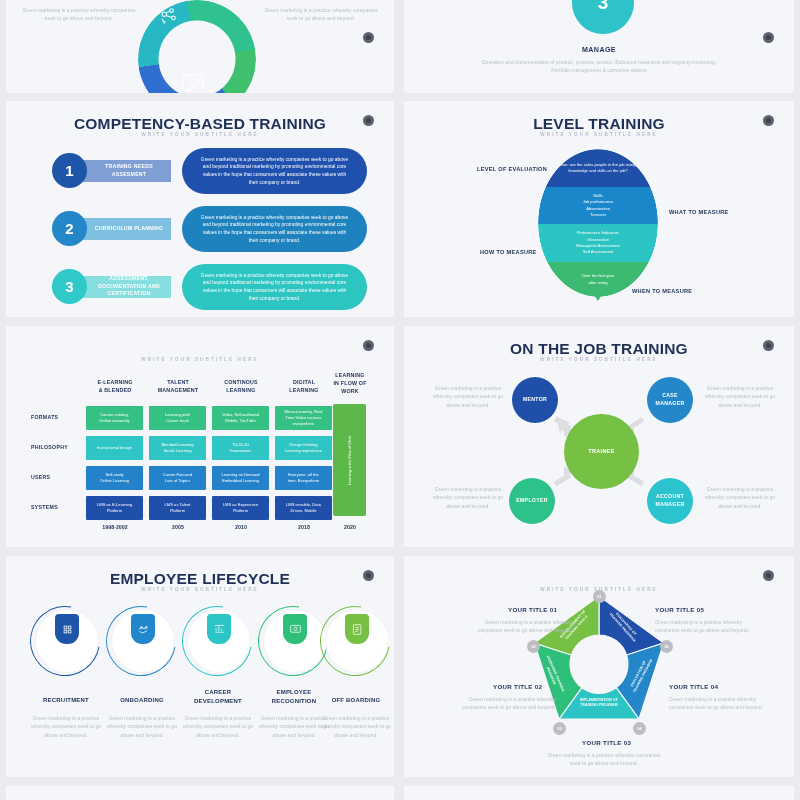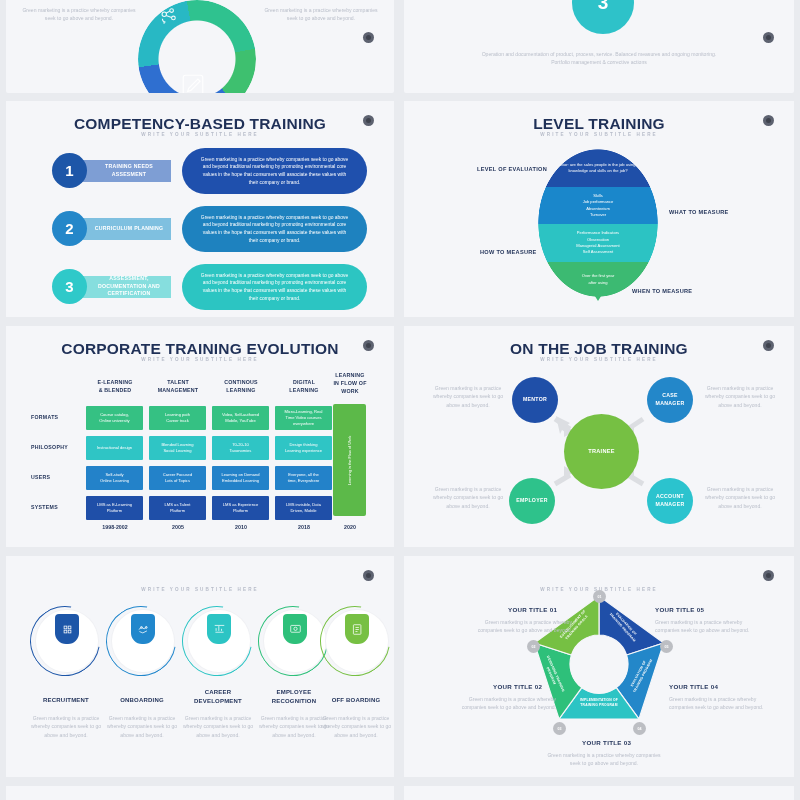--- a/index.html
+++ b/index.html
@@ -260,20 +260,21 @@
 
   </div>
 
   <div class="slide" id="slideB">
     <div class="badge" style="right:20px; top:118px;" title="6"></div>
     <div class="mg-circle">
 
       <span>3</span>
     </div>
     <div class="mg-cap">
+      <div class="cap-title">MANAGE</div>
       <div class="body-txt" style="width:245px;margin:4px auto 0;">Operation and documentation of product, process, service. Balanced measures and ongoing monitoring. Portfolio management &amp; corrective actions</div>
     </div>
   </div>
 
   <div class="slide" id="s1">
     <div class="slide-title" style="top:14px;">COMPETENCY-BASED TRAINING</div>
     <div class="slide-sub" style="top:31px;">WRITE YOUR SUBTITLE HERE</div>
     <div class="badge" style="right:20px; top:14px;" title="7"></div>
 
     <div class="cbt-row" style="top:52px;">
@@ -327,21 +328,20 @@
       <div class="bl-knot"></div>
     </div>
 
     <div class="bl-lbl" style="left:73px; top:65px;">LEVEL OF EVALUATION</div>
     <div class="bl-lbl" style="left:265px; top:108px;">WHAT TO MEASURE</div>
     <div class="bl-lbl" style="left:76px; top:148px;">HOW TO MEASURE</div>
     <div class="bl-lbl" style="left:228px; top:187px;">WHEN TO MEASURE</div>
   </div>
 
   <div class="slide" id="s3">
-    <div class="slide-title" style="top:14px;">CORPORATE TRAINING EVOLUTION</div>
     <div class="slide-sub" style="top:31px;">WRITE YOUR SUBTITLE HERE</div>
     <div class="badge" style="right:20px; top:14px;" title="8"></div>
     <div id="ev-grid">
         <div class="ev-colhead" style="left: 80px; top: 53px;">E-LEARNING<br>&amp; BLENDED</div>
         <div class="ev-colhead" style="left: 143px; top: 53px;">TALENT<br>MANAGEMENT</div>
         <div class="ev-colhead" style="left: 206px; top: 53px;">CONTINOUS<br>LEARNING</div>
         <div class="ev-colhead" style="left: 269px; top: 53px;">DIGITAL<br>LEARNING</div>
         <div class="ev-colhead" style="left: 315px; top: 46px;">LEARNING<br>IN FLOW OF<br>WORK</div>
         <div class="ev-rowlbl" style="top: 88px;">FORMATS</div>
         <div class="ev-rowlbl" style="top: 118px;">PHILOSOPHY</div>
@@ -410,20 +410,21 @@
       <span><span>ACCOUNT</span><br><span>MANAGER</span></span>
     </div>
 
     <div class="body-txt ojt-note" style="left:24px; top:58px;">Green marketing is a practice whereby companies seek to go above and beyond.</div>
     <div class="body-txt ojt-note" style="left:296px; top:58px;">Green marketing is a practice whereby companies seek to go above and beyond.</div>
     <div class="body-txt ojt-note" style="left:24px; top:159px;">Green marketing is a practice whereby companies seek to go above and beyond.</div>
     <div class="body-txt ojt-note" style="left:296px; top:159px;">Green marketing is a practice whereby companies seek to go above and beyond.</div>
   </div>
 
   <div class="slide" id="s5">
+    <div class="slide-title" style="top:14px;">EMPLOYEE LIFECYCLE</div>
     <div class="slide-sub" style="top:31px;">WRITE YOUR SUBTITLE HERE</div>
     <div class="badge" style="right:20px; top:14px;" title="10"></div>
     <div id="el-grid">
         <div class="el-item" style="left: 22px;">
           <div class="el-ring"></div>
           <div class="el-arc" style="border-color: rgb(29, 86, 168) transparent rgb(29, 86, 168) rgb(29, 86, 168);"></div>
           <div class="el-shield" style="background: rgb(29, 86, 168);">
             <svg width="15" height="15" viewBox="0 0 22 22" fill="none" stroke="#fff" stroke-width="1.1">
               <rect x="6" y="6" width="4" height="4"></rect>
               <rect x="12" y="6" width="4" height="4"></rect>

